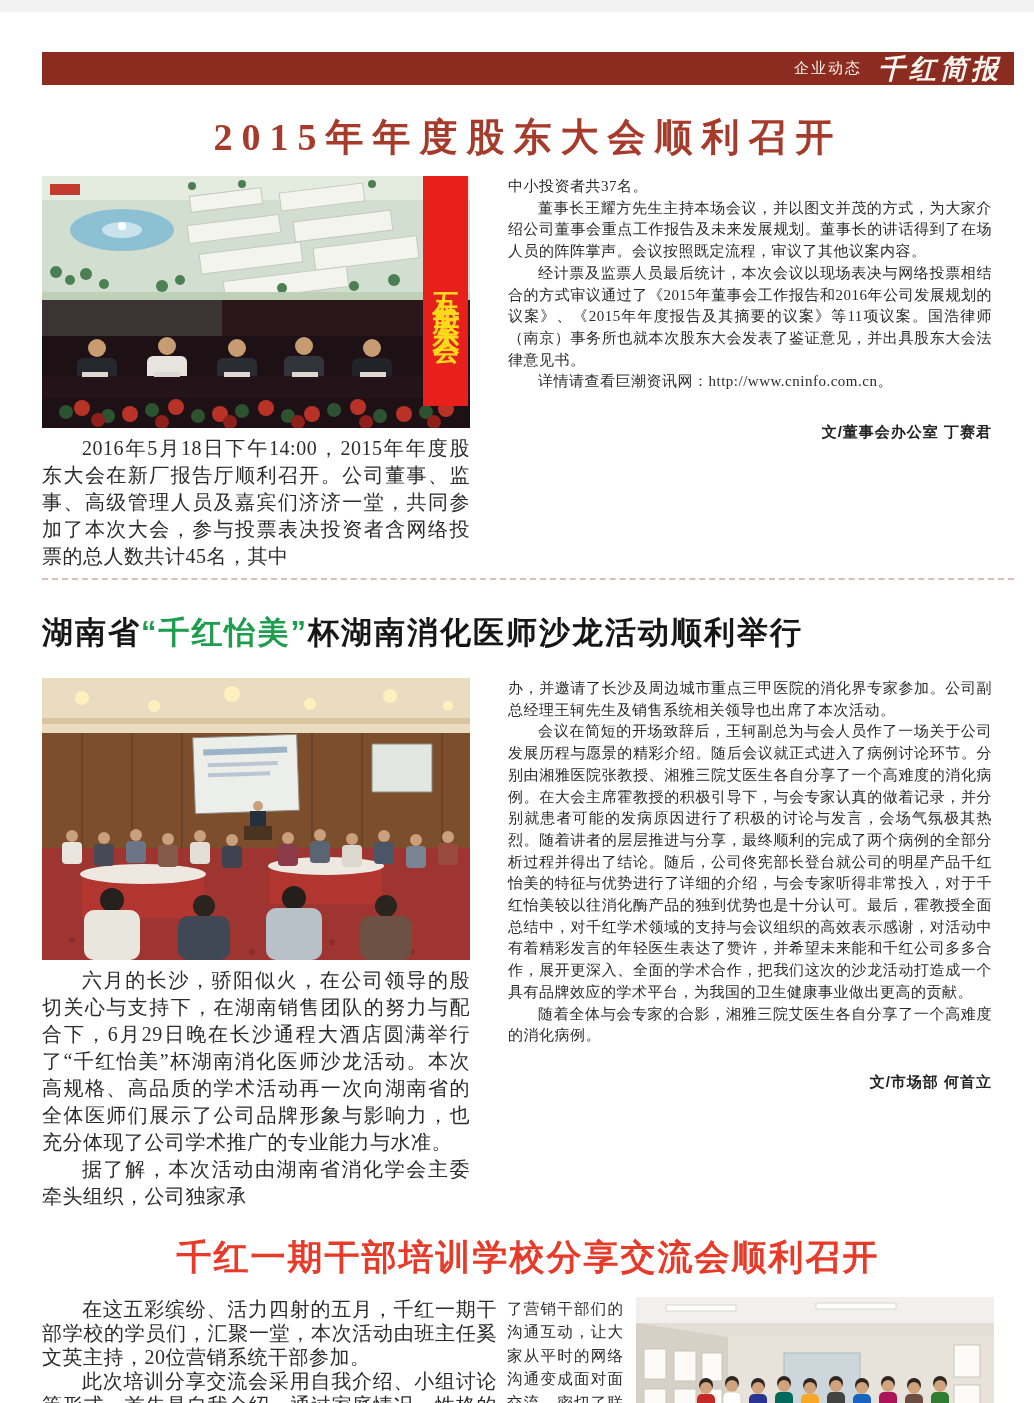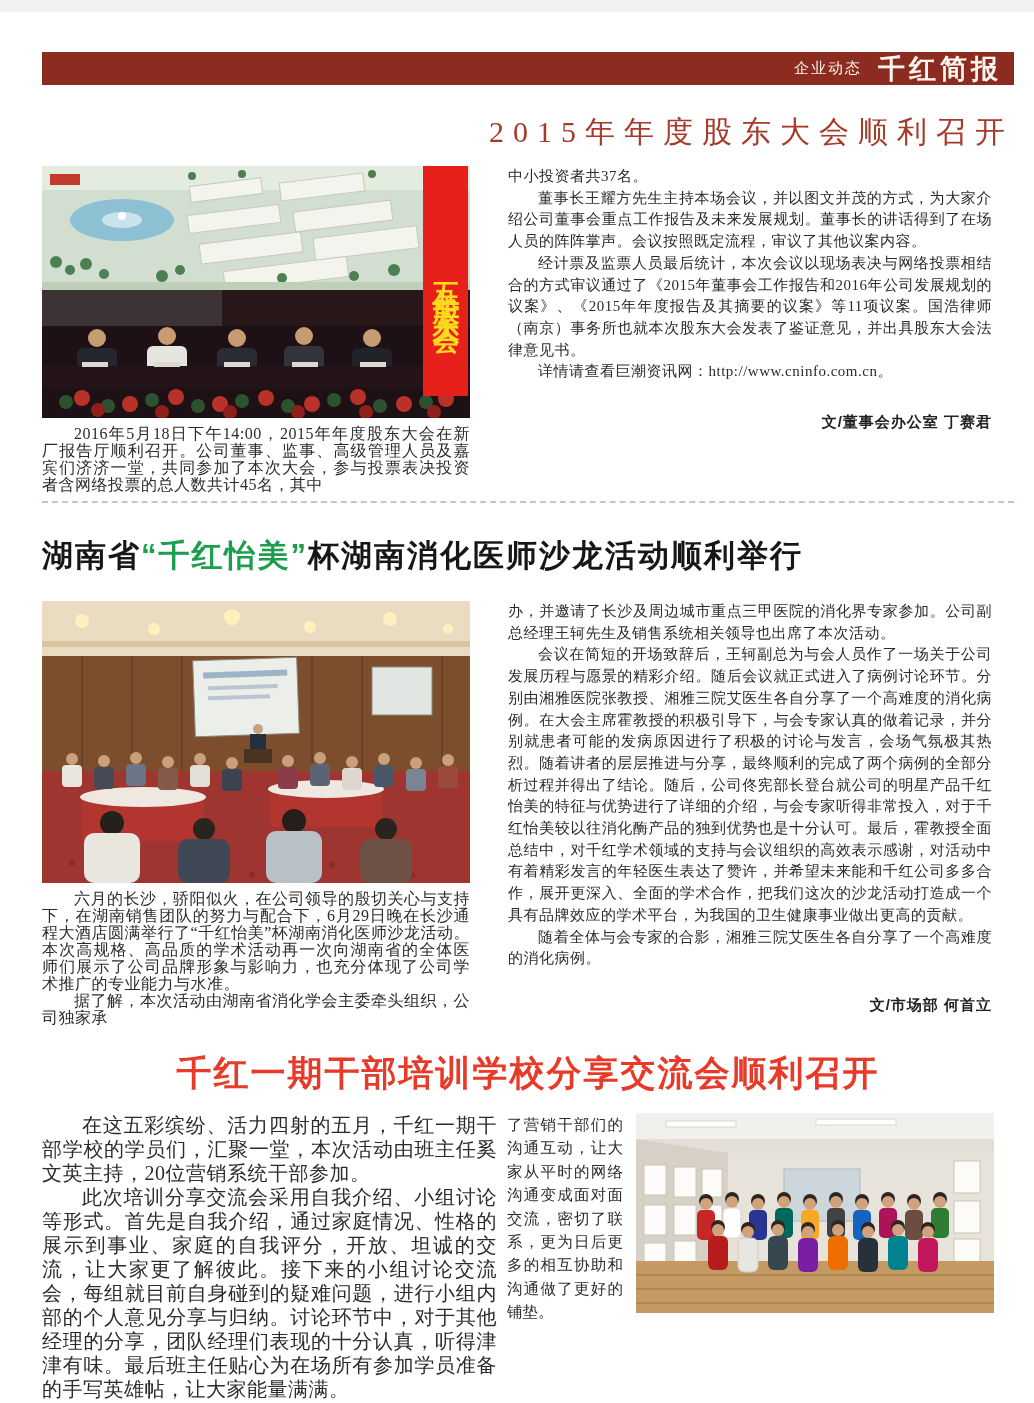--- a/index.html
+++ b/index.html
@@ -8,35 +8,35 @@
     position:relative;overflow:hidden;
     font-family:"Liberation Serif","DejaVu Serif",serif;color:#2b2b2b;
     box-sizing:border-box;padding:40px 20px 0 42px;
   }
   
   .topbar{
     height:33px;background:#8c2b1f;display:flex;align-items:center;
     justify-content:flex-end;gap:16px;padding:0 12px;color:#fdf6f0;
   }
   .section-label{font-family:"Liberation Sans","DejaVu Sans",sans-serif;font-size:15px;letter-spacing:2px;}
-  .masthead{font-family:"DejaVu Serif",serif;font-size:27px;font-weight:bold;letter-spacing:4px;}
-  
-  .title1{text-align:right;color:#a63a2b;font-family:"Liberation Serif","DejaVu Serif",serif;
-    font-weight:normal;font-size:30px;letter-spacing:9px;margin:27px 0 13px 0;}
+  .masthead{font-family:"DejaVu Serif",serif;font-size:27px;font-weight:bold;font-style:italic;letter-spacing:4px;}
+  
+  .title1{text-align:center;color:#a63a2b;font-family:"Liberation Serif","DejaVu Serif",serif;
+    font-weight:bold;font-size:38px;letter-spacing:9px;margin:27px 0 13px 0;}
   .title2{text-align:left;color:#161616;font-family:"Liberation Sans","DejaVu Sans",sans-serif;
     font-weight:bold;font-size:31px;letter-spacing:2px;margin:32px 0 24px 0;}
   .title2 .hl{color:#1d9e4f;}
   .title3{text-align:center;color:#e83a28;font-family:"Liberation Sans","DejaVu Sans",sans-serif;
     font-weight:bold;font-size:35px;letter-spacing:2px;margin:24px 0 16px 0;}
   
   .cols{display:flex;align-items:flex-start;}
   .colL{width:428px;flex:0 0 428px;}
   .colR{width:484px;flex:0 0 484px;margin-left:38px;}
   p{margin:0;text-align:justify;}
-  .colL p{font-size:16px;line-height:17px;letter-spacing:0.5px;}
+  .colL p{font-size:20px;line-height:27px;letter-spacing:0.5px;}
   .colR p{font-size:15px;line-height:21.7px;letter-spacing:0.5px;}
   .indent{text-indent:2em;}
   .photo{position:relative;line-height:0;}
   .photo svg{display:block;}
   .colL .below-photo{margin-top:7px;}
   .byline{font-family:"Liberation Sans","DejaVu Sans",sans-serif;font-weight:bold;
     font-size:15px;color:#222;text-align:right;letter-spacing:1px;}
   .byline.a1{margin-top:30px;}
   .byline.a2{margin-top:26px;}
   

